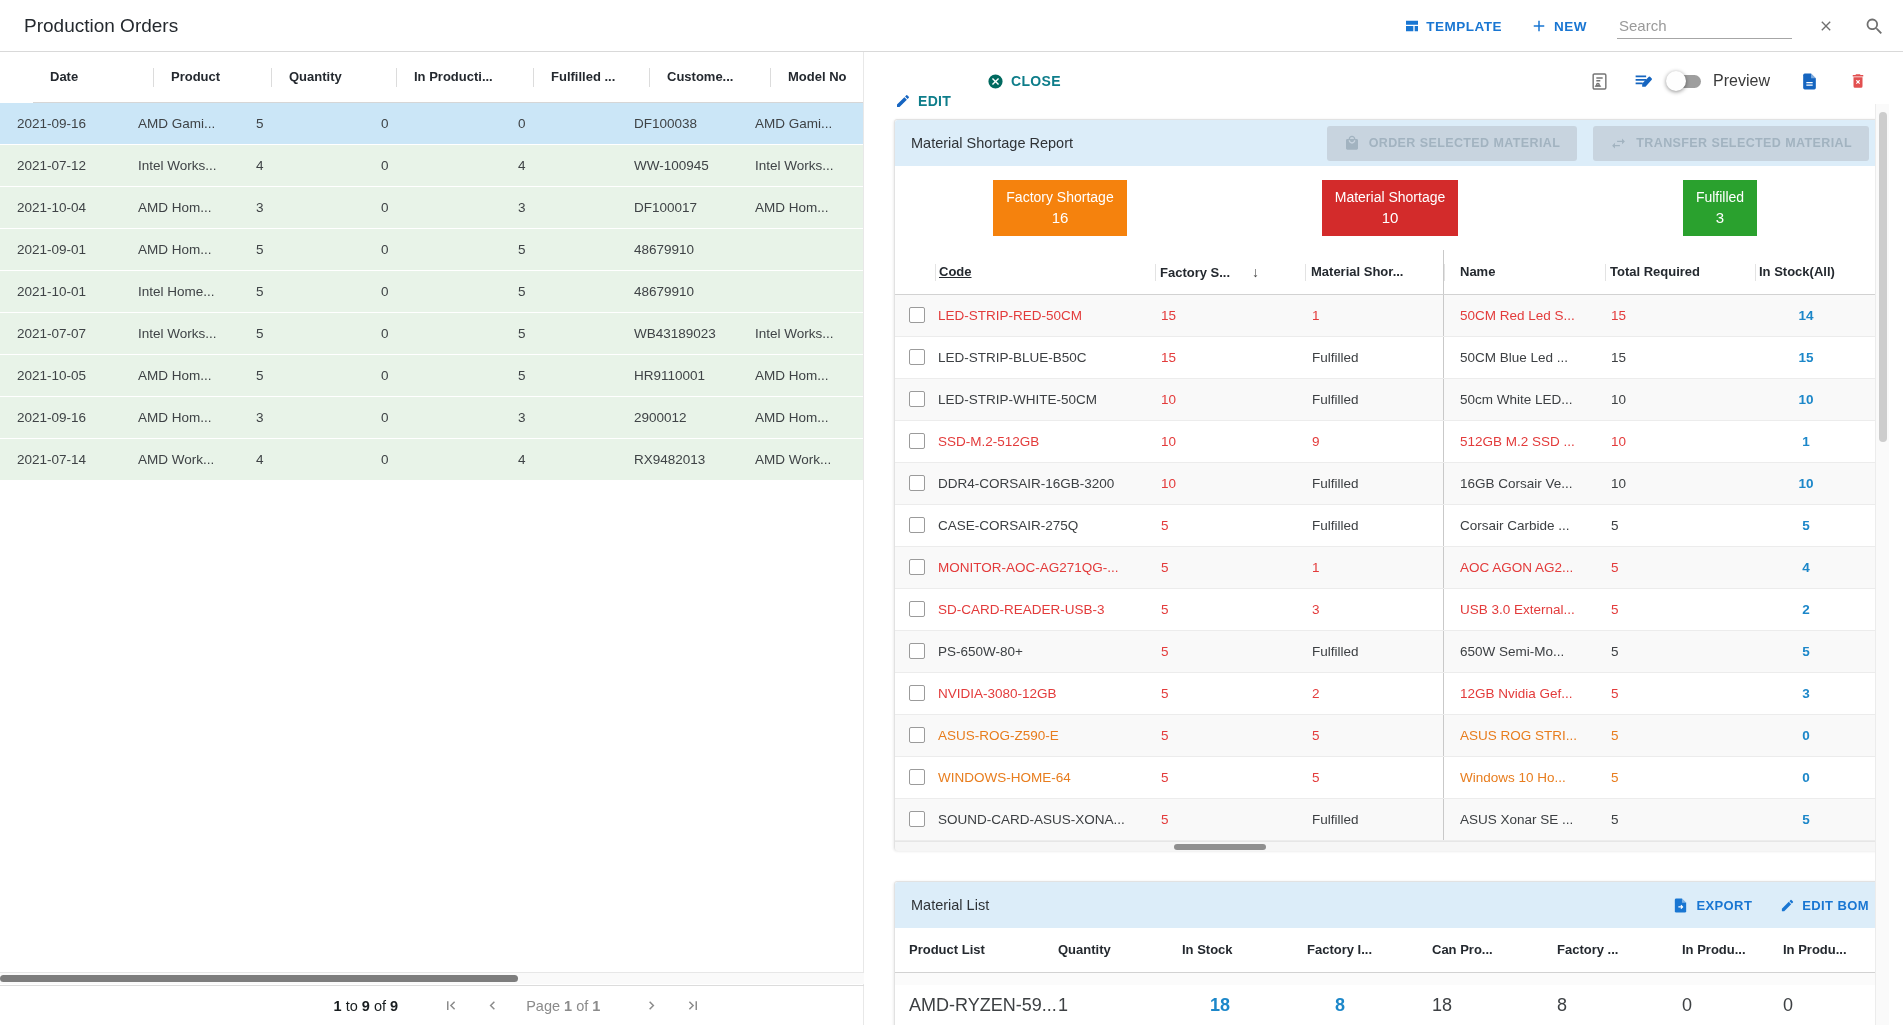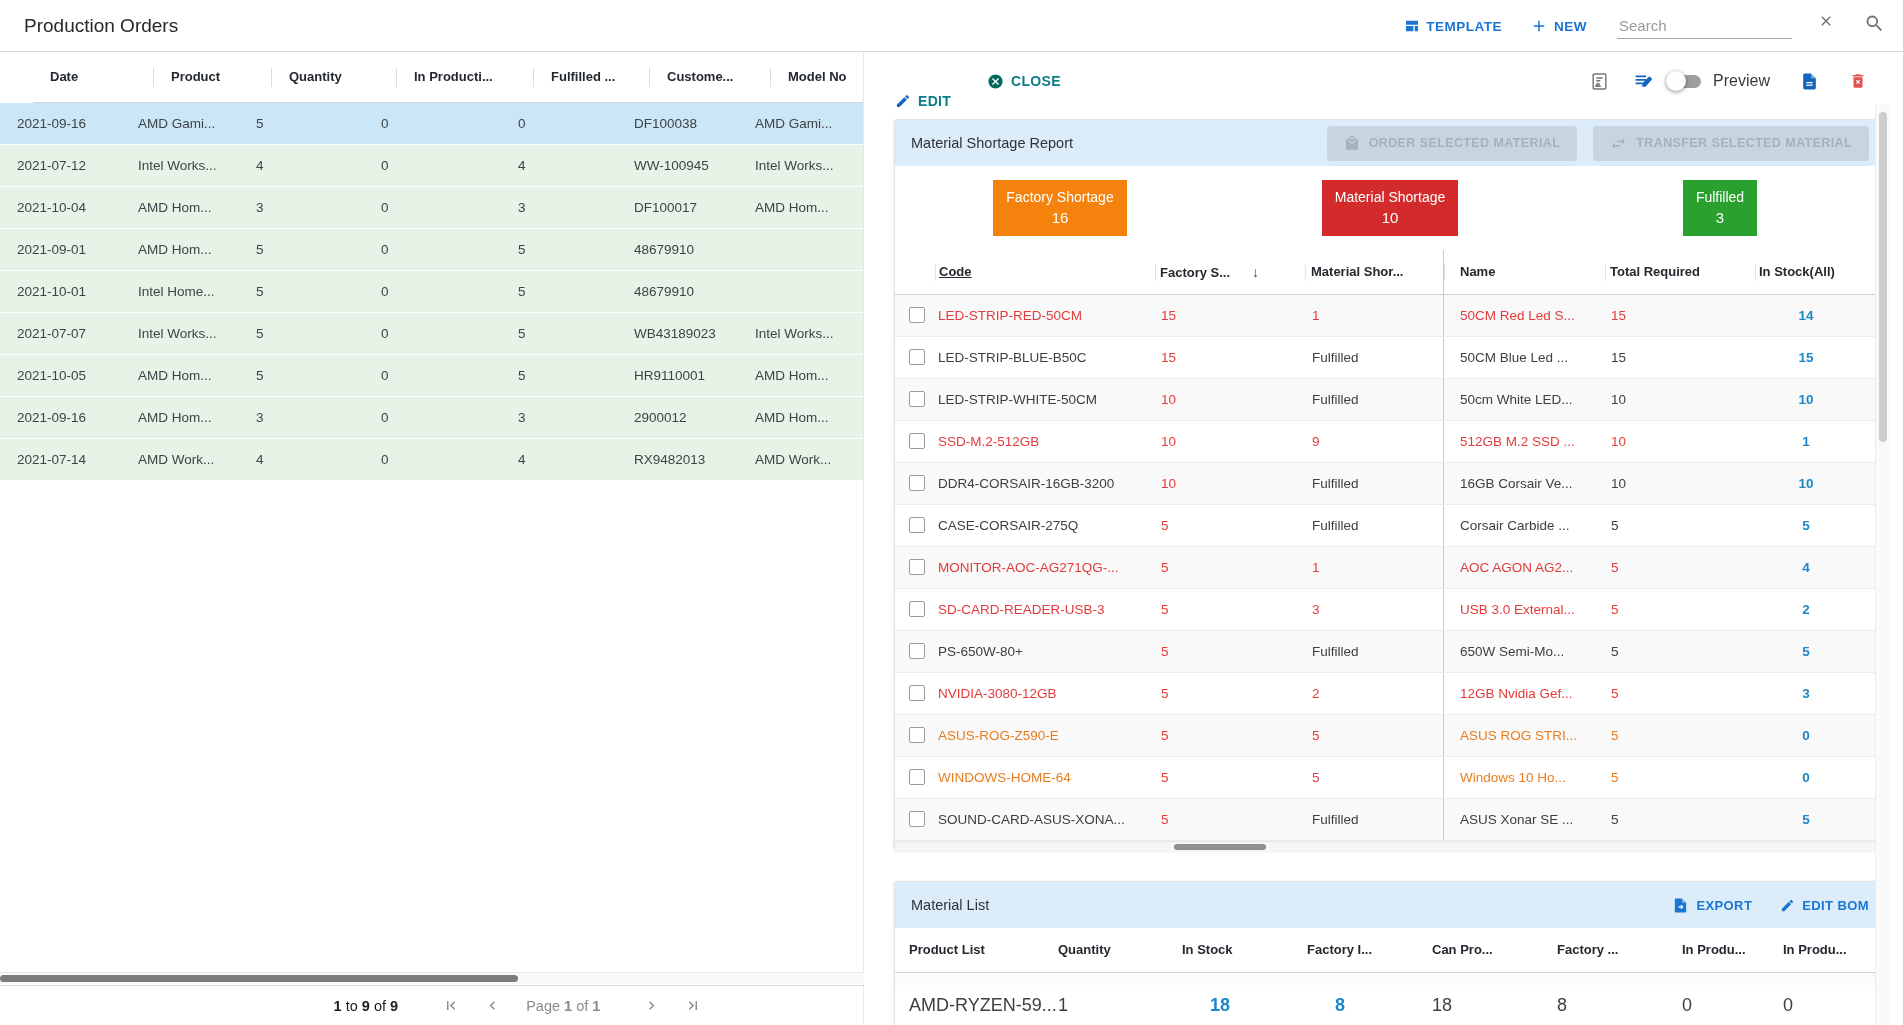--- a/index.html
+++ b/index.html
@@ -8,21 +8,21 @@
   #app { position:relative; width:1626px; height:1025px; background:#fff; }
 
   
   .topbar { position:absolute; left:0; top:0; width:1903px; height:52px;
     border-bottom:1px solid #d9d9d9; background:#fff; }
   .page-title { position:absolute; left:24px; top:0; line-height:52px; font-size:19px; color:#24292e; }
   .topbar-right { position:absolute; right:18px; top:0; height:52px; display:flex; align-items:center; }
   .tbtn { display:flex; align-items:center; gap:6px; color:#1976d2; font-size:13.5px; font-weight:700;
     letter-spacing:.5px; cursor:pointer; }
   .tbtn + .tbtn { margin-left:28px; }
-  .search-wrap { display:flex; align-items:flex-start; margin-left:30px;gap:16px; }
+  .search-wrap { display:flex; align-items:center; margin-left:30px;gap:16px; }
   .search-input { width:175px; border:none; border-bottom:1px solid #a6a6a6; font-size:15px; color:#333;
     padding:4px 2px; outline:none; font-family:inherit; }
   .search-input::placeholder { color:#9a9a9a; }
   .icon-clear { color:#6f6f6f; margin-left:10px; cursor:pointer; display:flex; }
   .icon-search { color:#6f6f6f; margin-left:14px; cursor:pointer; display:flex; }
 
   
   .left-panel { position:absolute; left:0; top:52px; width:864px; height:973px;
     border-right:1px solid #e8e8e8; background:#fff; }
   .ltable-head, .orow { display:grid; grid-template-columns:121px 118px 125px 137px 116px 121px 1fr; }

